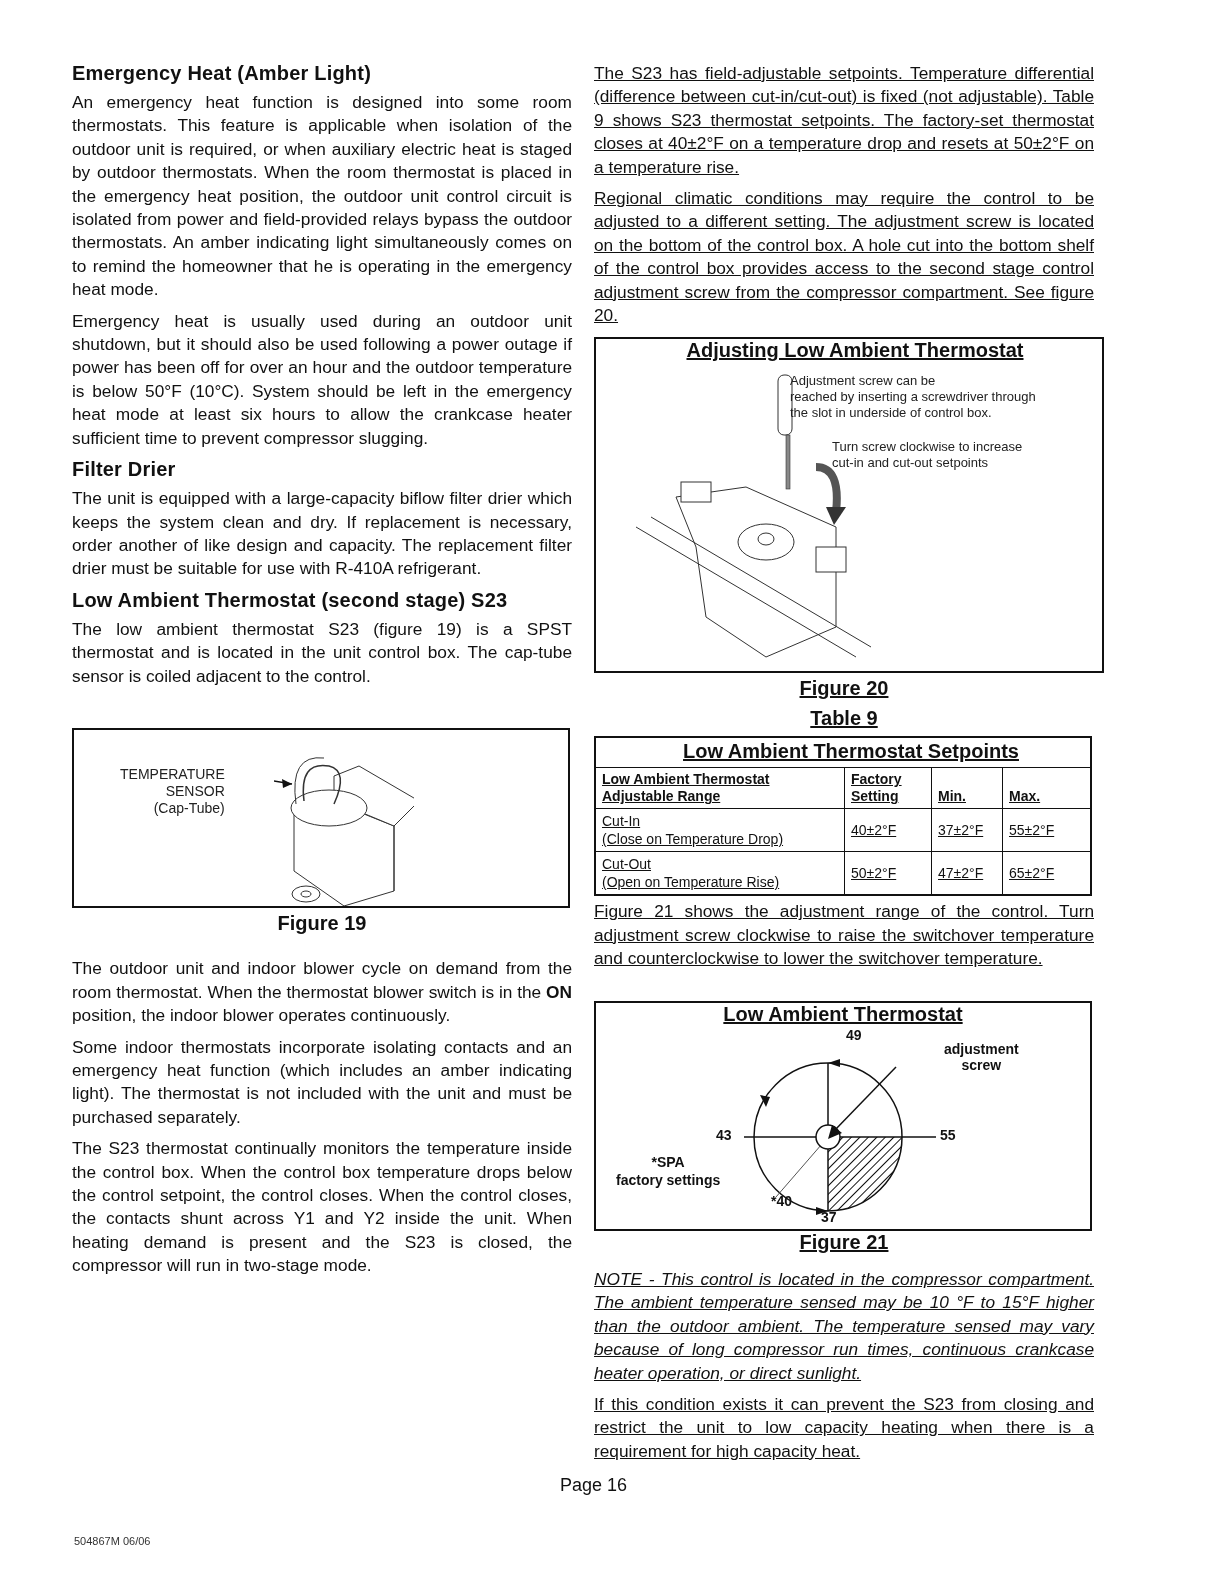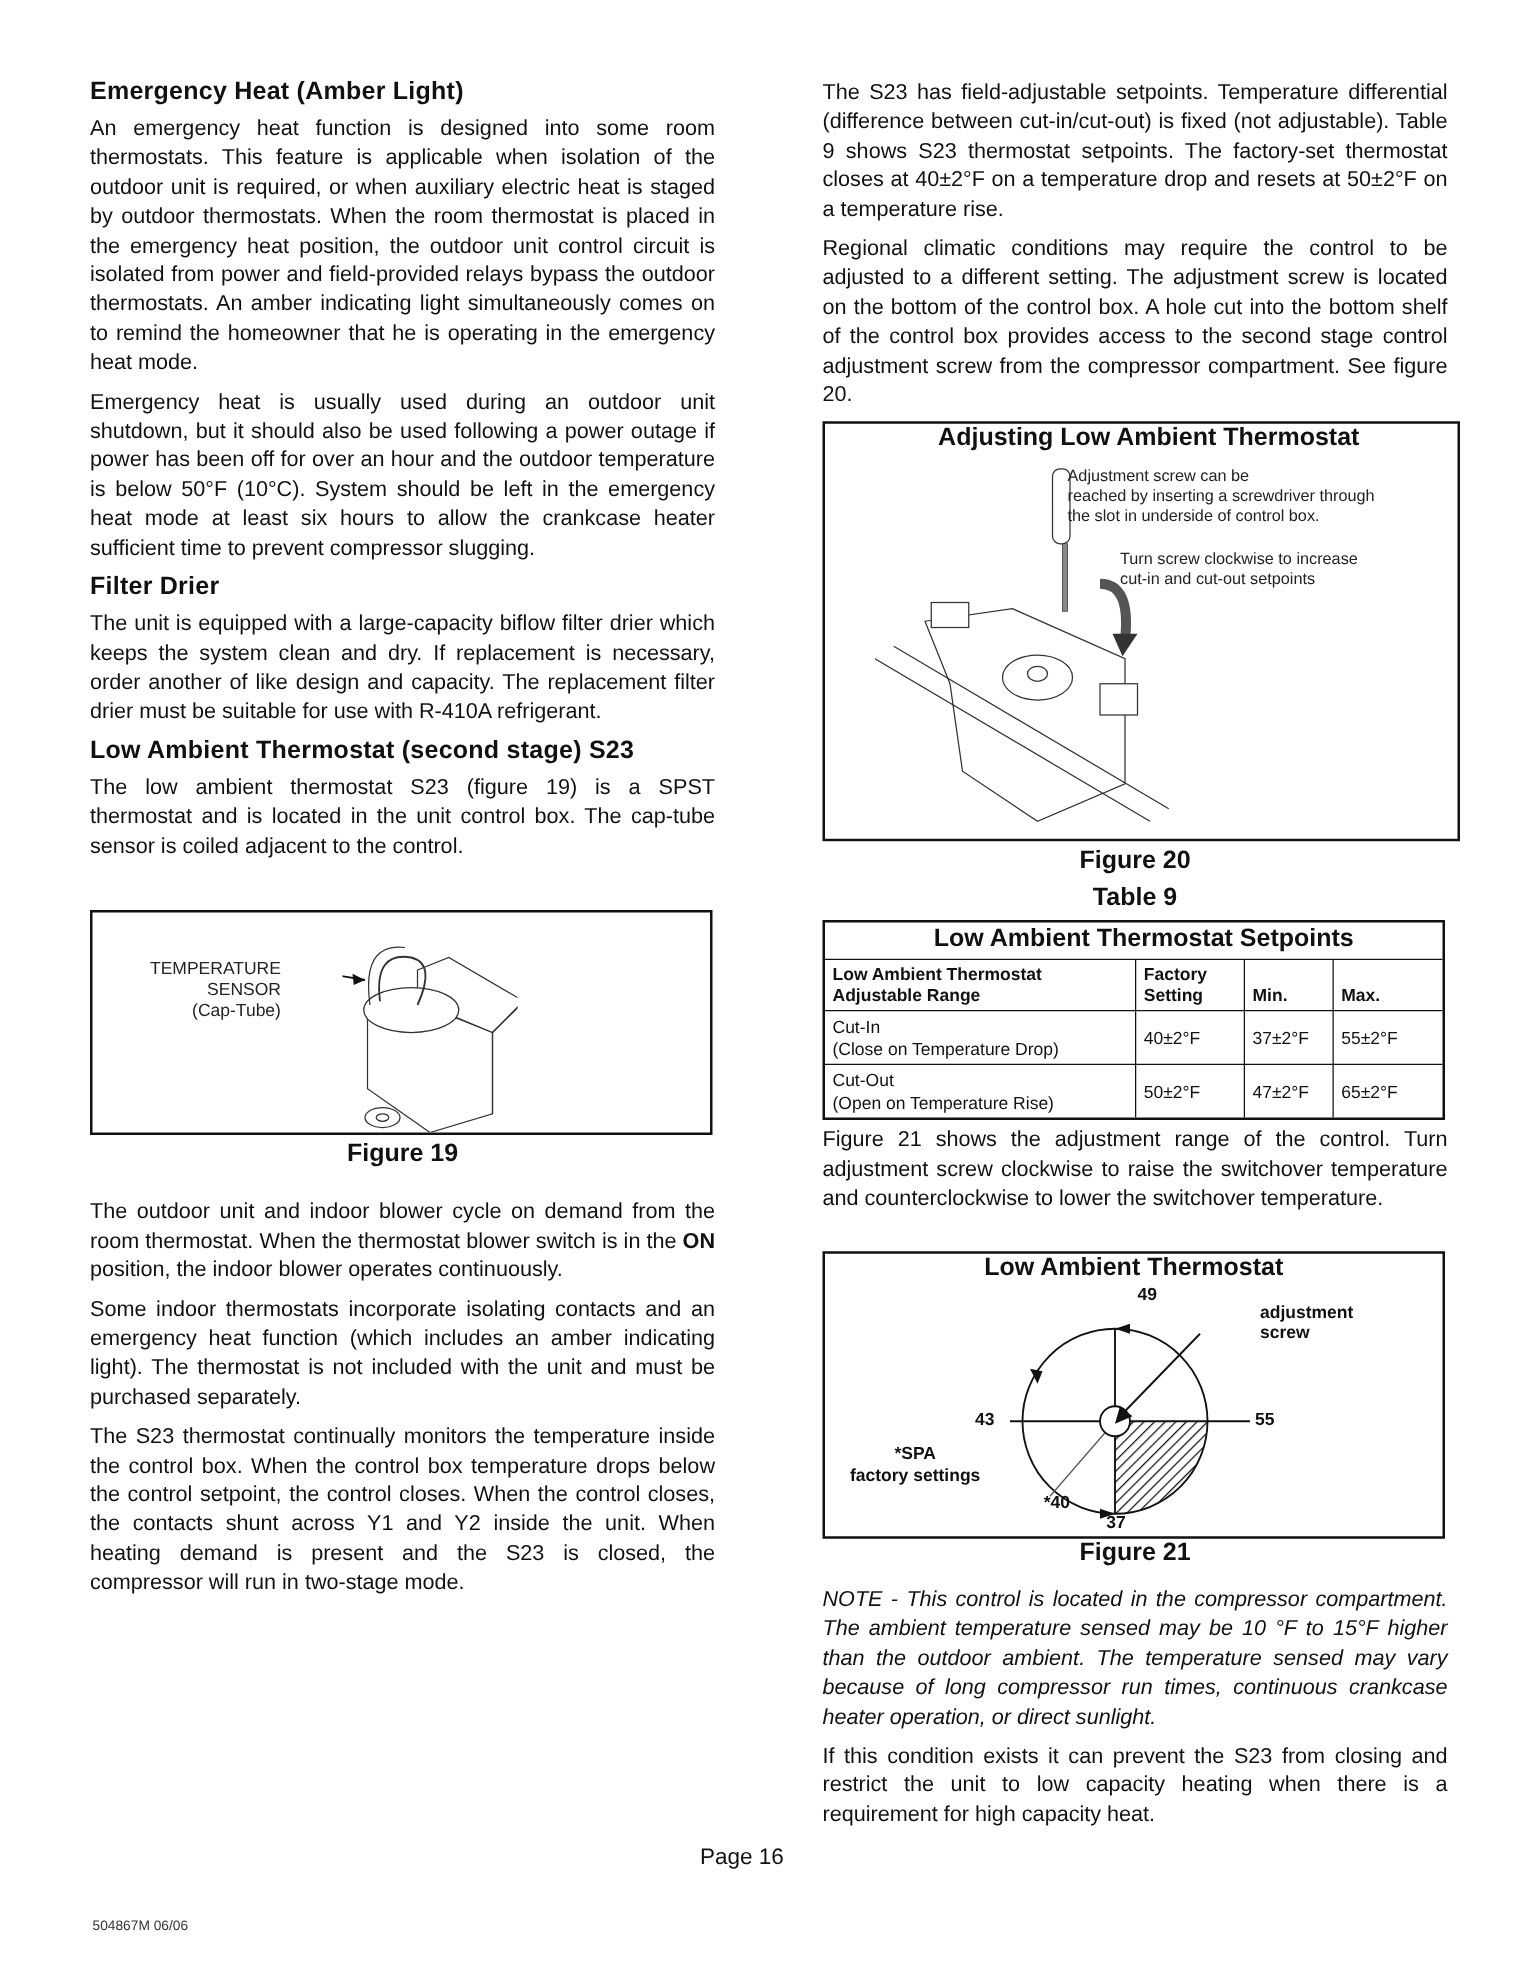--- a/index.html
+++ b/index.html
@@ -1,19 +1,19 @@
 <!DOCTYPE html>
 <html><head>
 <meta charset="utf-8">
 <style>
   html, body { margin: 0; padding: 0; background: #ffffff; }
   body { width: 1224px; height: 1584px; position: relative; overflow: hidden; color: #111; font-family: "Liberation Sans", sans-serif; }
   .col { position: absolute; top: 62px; width: 500px; }
   .col-left { left: 72px; }
-  .col-right { left: 658px; }
+  .col-right { left: 594px; text-decoration: underline; }
   h2 { font-family: "Liberation Sans", sans-serif; font-weight: bold; font-size: 20px; margin: 0 0 6px 0; letter-spacing: 0.2px; }
   p { font-size: 17.3px; line-height: 23.4px; margin: 0 0 8px 0; text-align: justify; }
   p.note { font-style: italic; }
   .figbox { border: 2px solid #111; position: relative; }
   .figtitle { font-weight: bold; font-size: 20px; text-align: center; margin: 0; }
   .figcap { font-weight: bold; font-size: 20px; text-align: center; margin: 4px 0 0 0; }
   .small { font-size: 13px; line-height: 16px; color: #222; }
   .section-bar { border: 2px solid #333; height: 28px; background-color: #d8d8d8;
     background-image: repeating-linear-gradient(0deg, rgba(0,0,0,0.12) 0 1px, transparent 1px 3px), repeating-linear-gradient(90deg, rgba(0,0,0,0.12) 0 1px, transparent 1px 3px);
     position: relative; }
@@ -156,21 +156,21 @@
       <polygon points="232,112 236,98 246,106" fill="#111"></polygon>
       <polygon points="232,36 244,32 244,40" fill="#111"></polygon>
       <polygon points="170,80 164,68 174,70" fill="#111"></polygon>
       <polygon points="232,184 220,180 220,188" fill="#111"></polygon>
     </svg>
     <div style="position:absolute; left:250px; top:24px; font-weight:bold; font-size:14px;">49</div>
     <div style="position:absolute; left:120px; top:124px; font-weight:bold; font-size:14px;">43</div>
     <div style="position:absolute; left:344px; top:124px; font-weight:bold; font-size:14px;">55</div>
     <div style="position:absolute; left:225px; top:206px; font-weight:bold; font-size:14px;">37</div>
     <div style="position:absolute; left:175px; top:190px; font-weight:bold; font-size:14px;">*40</div>
-    <div style="position:absolute; left:348px; top:38px; font-weight:bold; font-size:14px; line-height:16px;">
+    <div style="position:absolute; left:348px; top:38px; font-weight:bold; font-size:14px; text-align:center; line-height:16px;">
       <div>adjustment</div>
       <div>screw</div>
     </div>
     <div style="position:absolute; left:20px; top:150px; font-weight:bold; font-size:14px; text-align:center; line-height:18px;">
       <div>*SPA</div>
       <div>factory settings</div>
     </div>
   </div>
   <p class="figcap" style="margin-top:0;">Figure 21</p>
 

